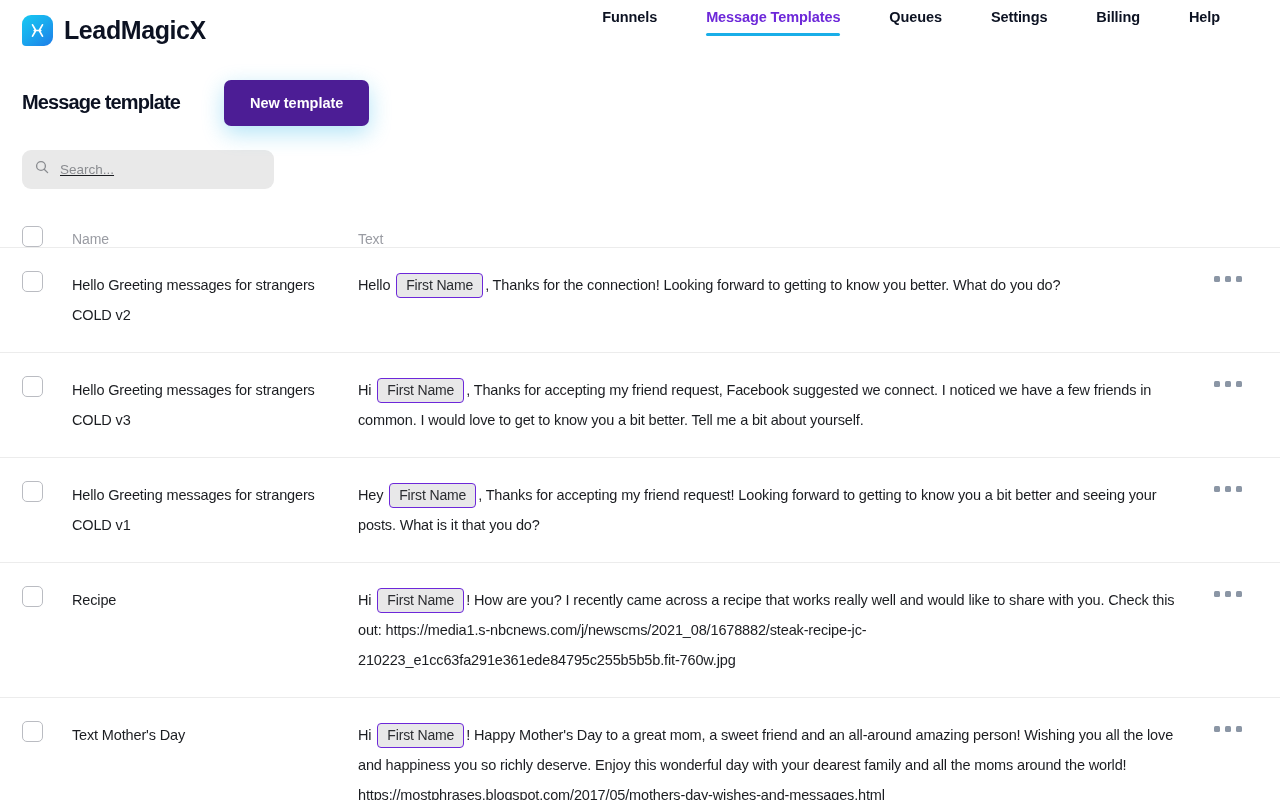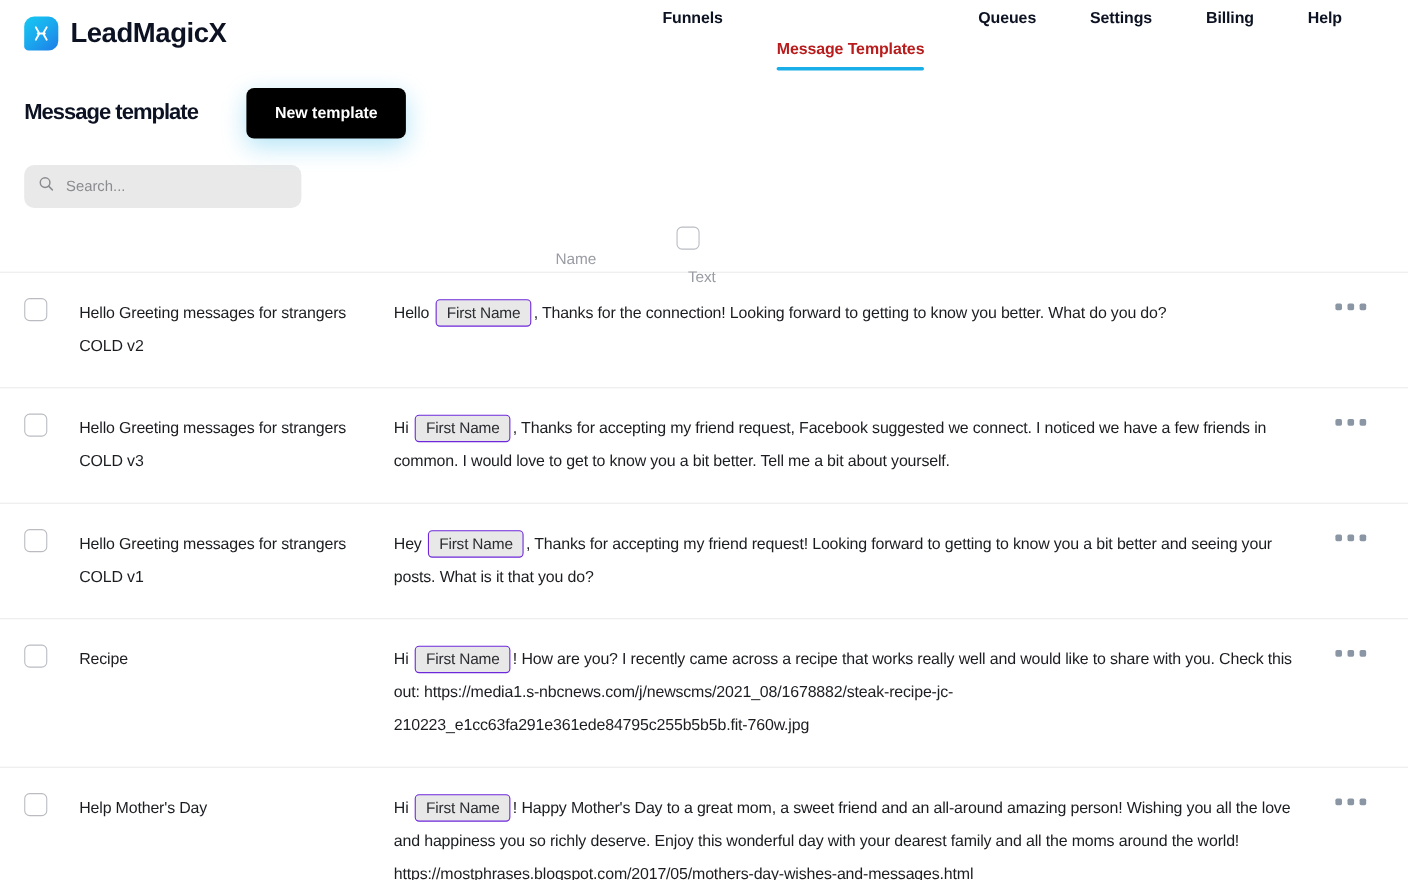--- a/index.html
+++ b/index.html
@@ -48,21 +48,21 @@
   .nav-item {
     position: relative;
     font-size: 14.5px;
     font-weight: bold;
     color: #0c1222;
     white-space: nowrap;
     padding-bottom: 11px;
     cursor: pointer;
     letter-spacing: -0.1px;
   }
-  .nav-item.active { color: #b91c1c; margin-top: 28px; }
+  .nav-item.active { color: #6d28d9; }
   .nav-item.active::after {
     content: "";
     position: absolute;
     left: 0; right: 0; bottom: 0;
     height: 3px;
     background: #19aee8;
     border-radius: 2px;
   }
 
   
@@ -74,21 +74,21 @@
   }
   .page-title {
     font-size: 20px;
     font-weight: bold;
     letter-spacing: -0.9px;
     color: #0c1222;
     white-space: nowrap;
   }
   .new-btn {
     border: none;
-    background: #000000;
+    background: #4c1d95;
     color: #ffffff;
     font-family: "Liberation Sans", sans-serif;
     font-size: 14.5px;
     font-weight: bold;
     padding: 15px 26px;
     border-radius: 7px;
     cursor: pointer;
     box-shadow: 0 7px 22px rgba(20,173,230,0.33);
     white-space: nowrap;
   }
@@ -97,20 +97,21 @@
   .search-wrap {
     margin: 22px 0 0 22px;
     width: 252px;
     height: 39px;
     background: #e9e9e9;
     border-radius: 9px;
     display: flex;
     align-items: center;
     padding: 0 12px;
     gap: 10px;
+    text-decoration: underline;
   }
   .search-input {
     border: none;
     outline: none;
     background: transparent;
     font-family: "Liberation Sans", sans-serif;
     font-size: 13.5px;
     color: #55575c;
     width: 100%;
     padding: 0;
@@ -119,22 +120,21 @@
 
   
   .table { margin-top: 16px; }
   .t-head, .t-row {
     display: flex;
     align-items: flex-start;
     padding: 0 22px;
   }
   .t-head {
     height: 42px;
-    align-items: center;
-    flex-direction: column;
+    align-items: flex-end;
   }
   .col-check { width: 50px; flex: none; padding-top: 1px; }
   .col-name  { width: 270px; flex: none; padding-right: 18px; }
   .col-text  { flex: 1 1 auto; padding-right: 20px; margin-left: 16px; }
   .col-menu  { width: 60px; flex: none; display: flex; justify-content: center; }
 
   .head-label {
     font-size: 14px;
     color: #9a9ca3;
     letter-spacing: -0.1px;
@@ -302,21 +302,21 @@
           <span></span>
           <span></span>
         </div>
     </div>
   </div>
 
   <div class="t-row">
     <div class="col-check">
       <span class="cbox"></span>
     </div>
-    <div class="col-name cell-name">Help Mother's Day</div>
+    <div class="col-name cell-name">Text Mother's Day</div>
     <div class="col-text cell-text"><span>Hi </span><span class="chip">First Name</span><span>! Happy Mother's Day to a great mom, a sweet friend and an all-around amazing person! Wishing you all the love and happiness you so richly deserve. Enjoy this wonderful day with your dearest family and all the moms around the world! https://mostphrases.blogspot.com/2017/05/mothers-day-wishes-and-messages.html</span></div>
     <div class="col-menu">
       <div class="dots">
           <span></span>
           <span></span>
           <span></span>
         </div>
     </div>
   </div>
 

